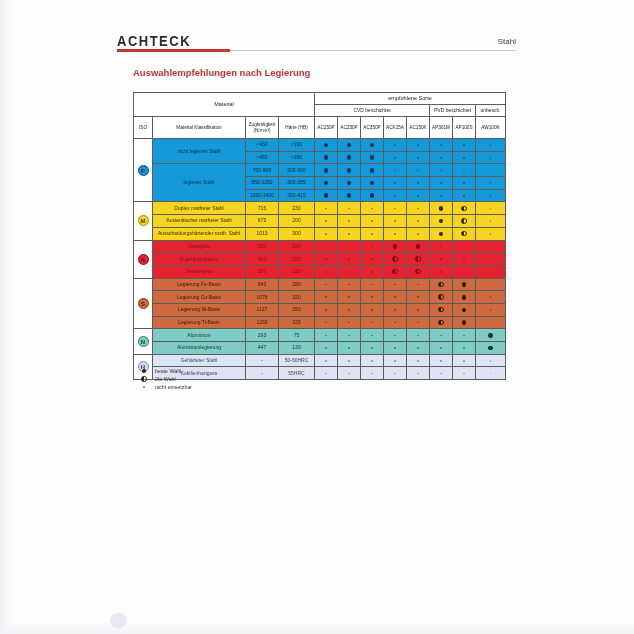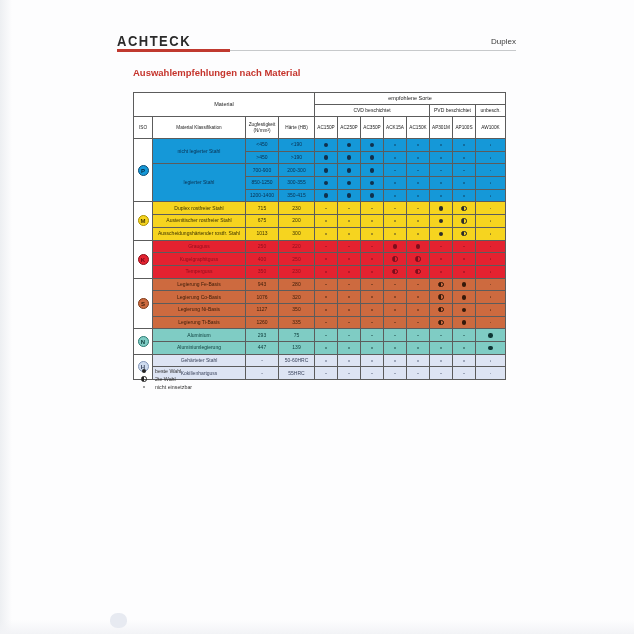--- a/index.html
+++ b/index.html
@@ -62,23 +62,23 @@
 </style>
 </head>
 <body>
 
 <div class="edge-left"></div>
 <div class="edge-bottom"></div>
 
 <div class="brand">ACHTECK</div>
 <div class="rule-gray"></div>
 <div class="rule-red"></div>
-<div class="header-right">Duplex</div>
-
-<div class="page-title">Auswahlempfehlungen nach Material</div>
+<div class="header-right">Stahl</div>
+
+<div class="page-title">Auswahlempfehlungen nach Legierung</div>
 
 <div class="tbl-wrap">
   <table class="mat">
     <colgroup>
       <col style="width:19px">
         <col style="width:93px">
         <col style="width:33px">
         <col style="width:36px">
       <col style="width:23px">
         <col style="width:23px">

